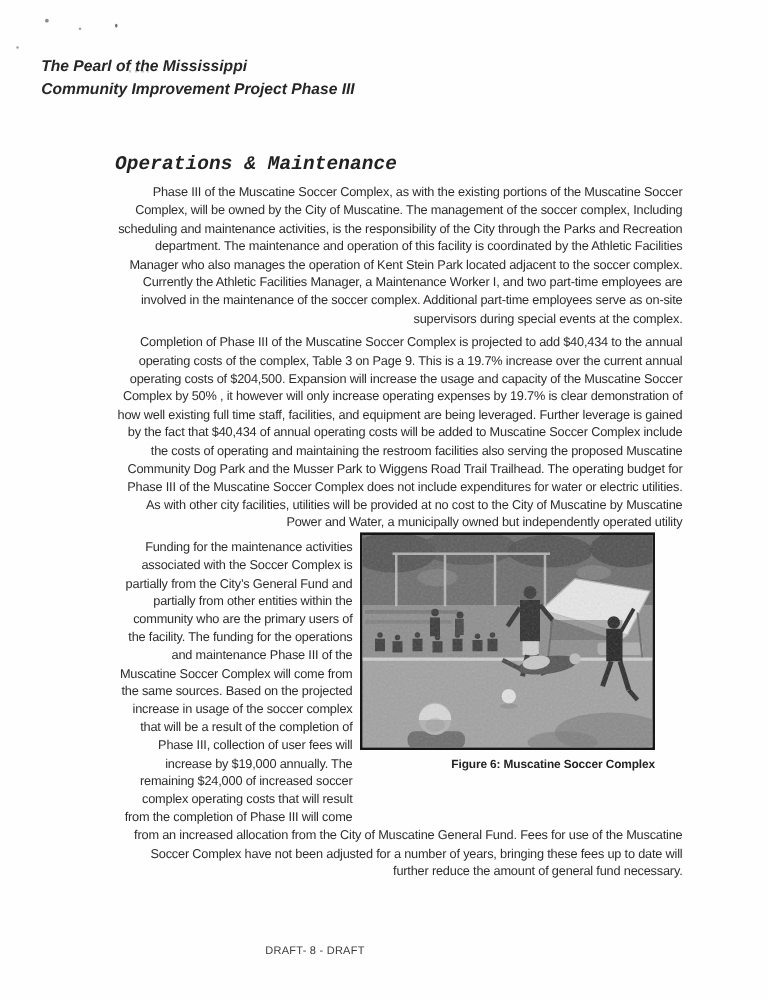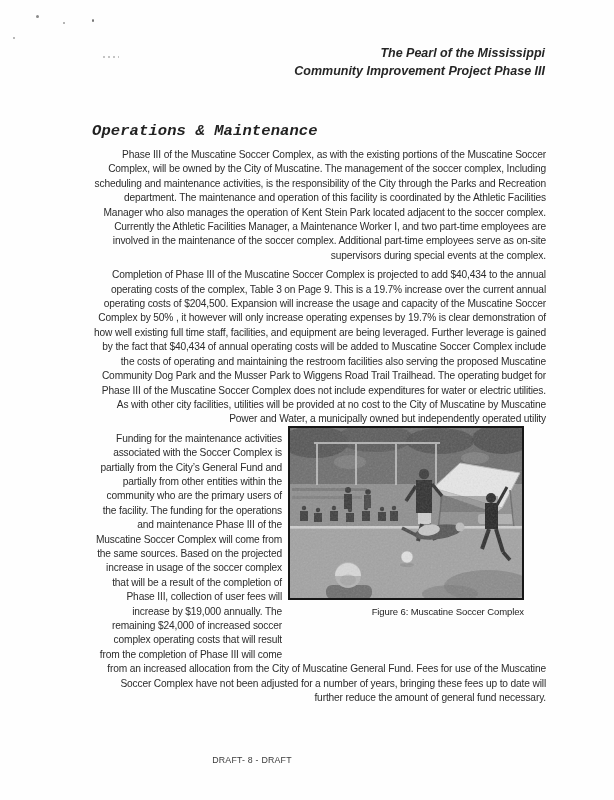--- a/index.html
+++ b/index.html
@@ -8,23 +8,24 @@
     width:614px;height:800px;
     background:#fefefe;
     font-family:"Liberation Sans", sans-serif;
     color:#2e2e2e;
     overflow:hidden;
     margin:0 auto;
   }
   
   .doc-header{
     position:absolute;top:44px;left:0;right:69px;
-    text-align:right;
+    text-align:left;
     font-style:italic;font-weight:bold;
     line-height:18px;
+    padding-left:33px;
   }
   .doc-header .h-line{font-size:12.5px;color:#262626;}
   .doc-header .h-sub{font-size:8.8px;line-height:14px;color:#2b2b2b;}
   
   .section-title{
     position:absolute;top:112px;left:92px;
     font-size:15.5px;font-weight:bold;font-style:italic;
     color:#222;
     letter-spacing:0.1px;
     font-family:Liberation Mono, monospace;
@@ -48,20 +49,21 @@
   .photo-frame{
     width:232px;height:170px;
     border:2px solid #161616;
     background:#a3a3a3;
     display:block;
   }
   .figure-caption{
     margin-top:5px;
     font-size:9.5px;letter-spacing:-0.1px;
     color:#232323;
+    font-weight:bold;
   }
   
   .doc-footer{
     position:absolute;top:755px;left:0;width:504px;
     text-align:center;
     font-size:8.8px;letter-spacing:0.2px;
     color:#3a3a3a;
   }
   
   .artifact{position:absolute;border-radius:50%;}

